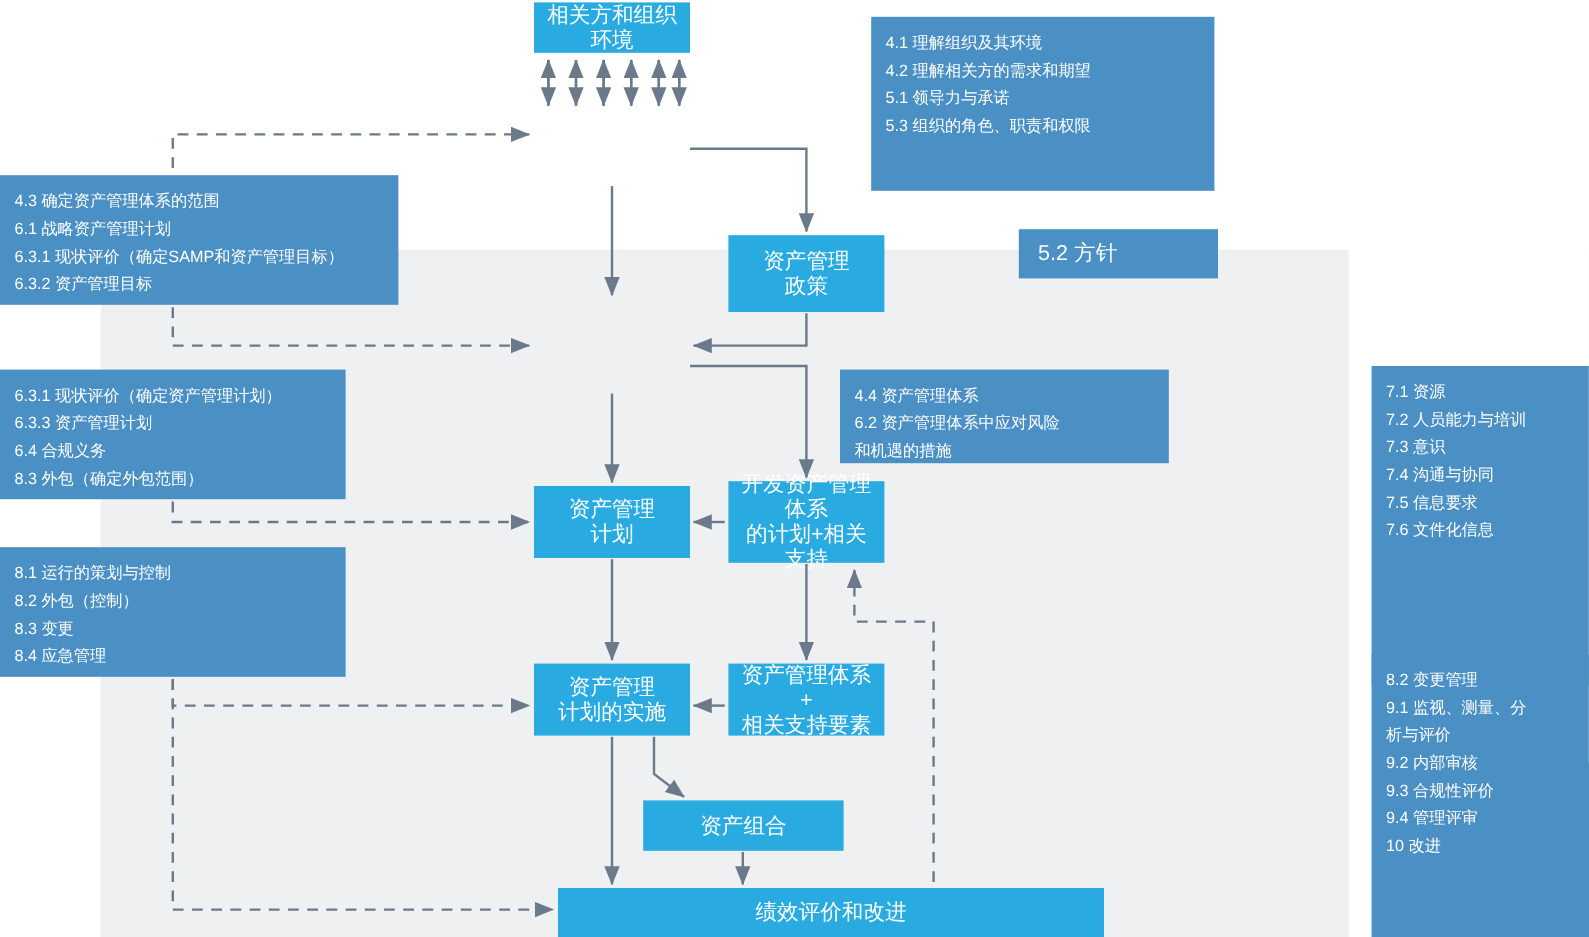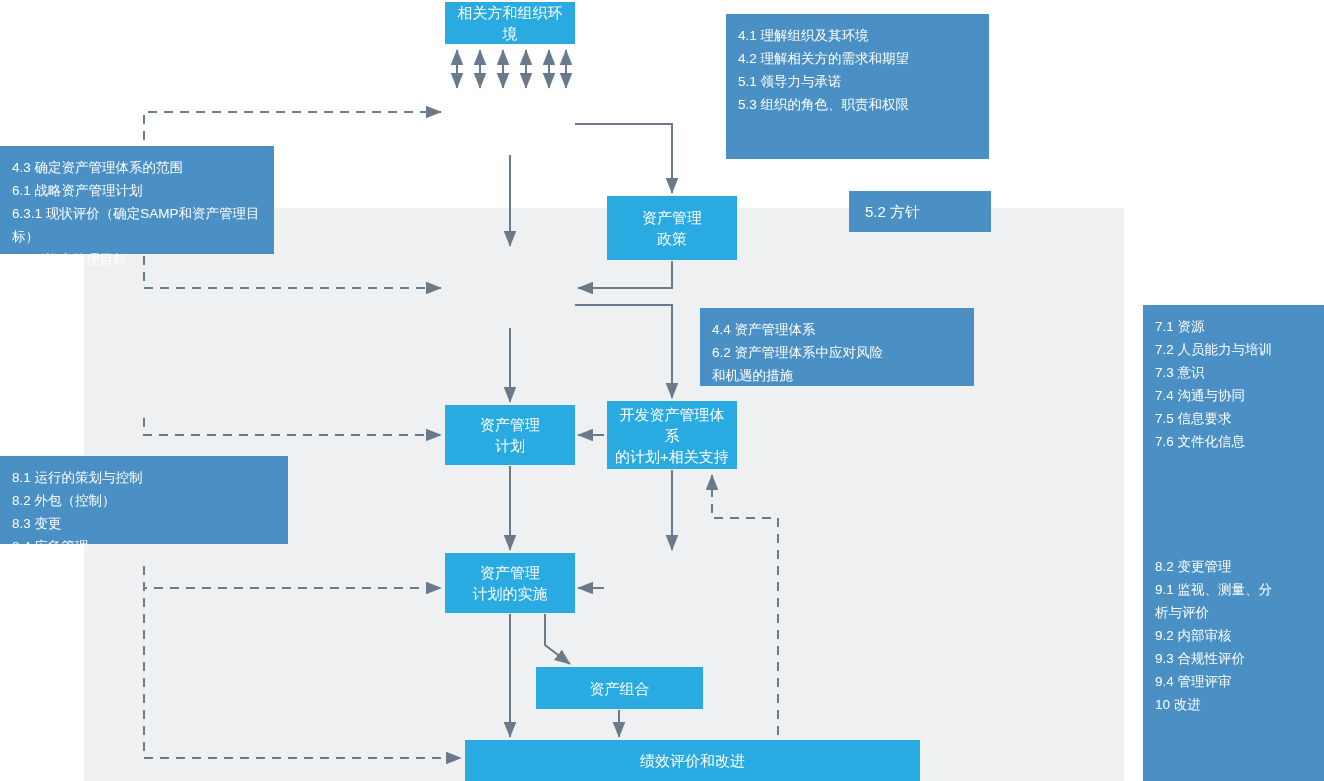--- a/index.html
+++ b/index.html
@@ -9,21 +9,21 @@
     font-family:"Liberation Sans","DejaVu Sans",sans-serif;
     position:relative;overflow:hidden;
   }
   #canvas{position:absolute;left:0;top:0;width:1324px;height:781px;}
   .band{position:absolute;background:#eef0f1;}
   .node{
     position:absolute;
     display:flex;align-items:center;justify-content:center;
     text-align:center;
     color:#ffffff;
-    font-size:15px;
+    font-size:18px;
     line-height:21px;
     box-sizing:border-box;
     padding:4px 6px;
     white-space:pre-line;
   }
   .cyan{background:#29abe2;}
   .blue{background:#4a90c4;}
   .note{
     position:absolute;
     color:#ffffff;
@@ -107,39 +107,45 @@
 
   <div class="node cyan" style="left:445px;top:405px;width:130px;height:60px;">资产管理
 计划</div>
 
   <div class="node cyan" style="left:607px;top:401px;width:130px;height:68px;">开发资产管理体系
 的计划+相关支持</div>
 
   <div class="node cyan" style="left:445px;top:553px;width:130px;height:60px;">资产管理
 计划的实施</div>
 
+  <div class="node cyan" style="left:607px;top:553px;width:130px;height:60px;">资产管理体系+
+相关支持要素</div>
 
   <div class="node cyan" style="left:536px;top:667px;width:167px;height:42px;">资产组合</div>
 
   <div class="node cyan" style="left:465px;top:740px;width:455px;height:41px;">绩效评价和改进</div>
 
-  <div class="node blue" style="left:849px;top:191px;width:142px;height:41px;justify-content:flex-start;padding-left:16px;">5.2 方针</div>
+  <div class="node blue" style="left:849px;top:191px;width:166px;height:41px;justify-content:flex-start;padding-left:16px;">5.2 方针</div>
 
-  <div class="note blue" style="left:726px;top:14px;width:263px;height:145px;">4.1 理解组织及其环境
+  <div class="note blue" style="left:726px;top:14px;width:286px;height:145px;">4.1 理解组织及其环境
 4.2 理解相关方的需求和期望
 5.1 领导力与承诺
 5.3 组织的角色、职责和权限</div>
 
-  <div class="note blue" style="left:0px;top:146px;width:274px;height:108px;">4.3 确定资产管理体系的范围
+  <div class="note blue" style="left:0px;top:146px;width:332px;height:108px;">4.3 确定资产管理体系的范围
 6.1 战略资产管理计划
 6.3.1 现状评价（确定SAMP和资产管理目标）
 6.3.2 资产管理目标</div>
 
+  <div class="note blue" style="left:0px;top:308px;width:288px;height:108px;">6.3.1 现状评价（确定资产管理计划）
+6.3.3 资产管理计划
+6.4   合规义务
+8.3   外包（确定外包范围）</div>
 
-  <div class="note blue" style="left:0px;top:456px;width:288px;height:88px;">8.1 运行的策划与控制
+  <div class="note blue" style="left:0px;top:456px;width:288px;height:108px;">8.1 运行的策划与控制
 8.2 外包（控制）
 8.3 变更
 8.4 应急管理</div>
 
   <div class="note blue" style="left:700px;top:308px;width:274px;height:78px;">4.4 资产管理体系
 6.2 资产管理体系中应对风险
 和机遇的措施</div>
 
   <div class="note blue" style="left:1143px;top:305px;width:181px;height:266px;">7.1 资源
 7.2 人员能力与培训

